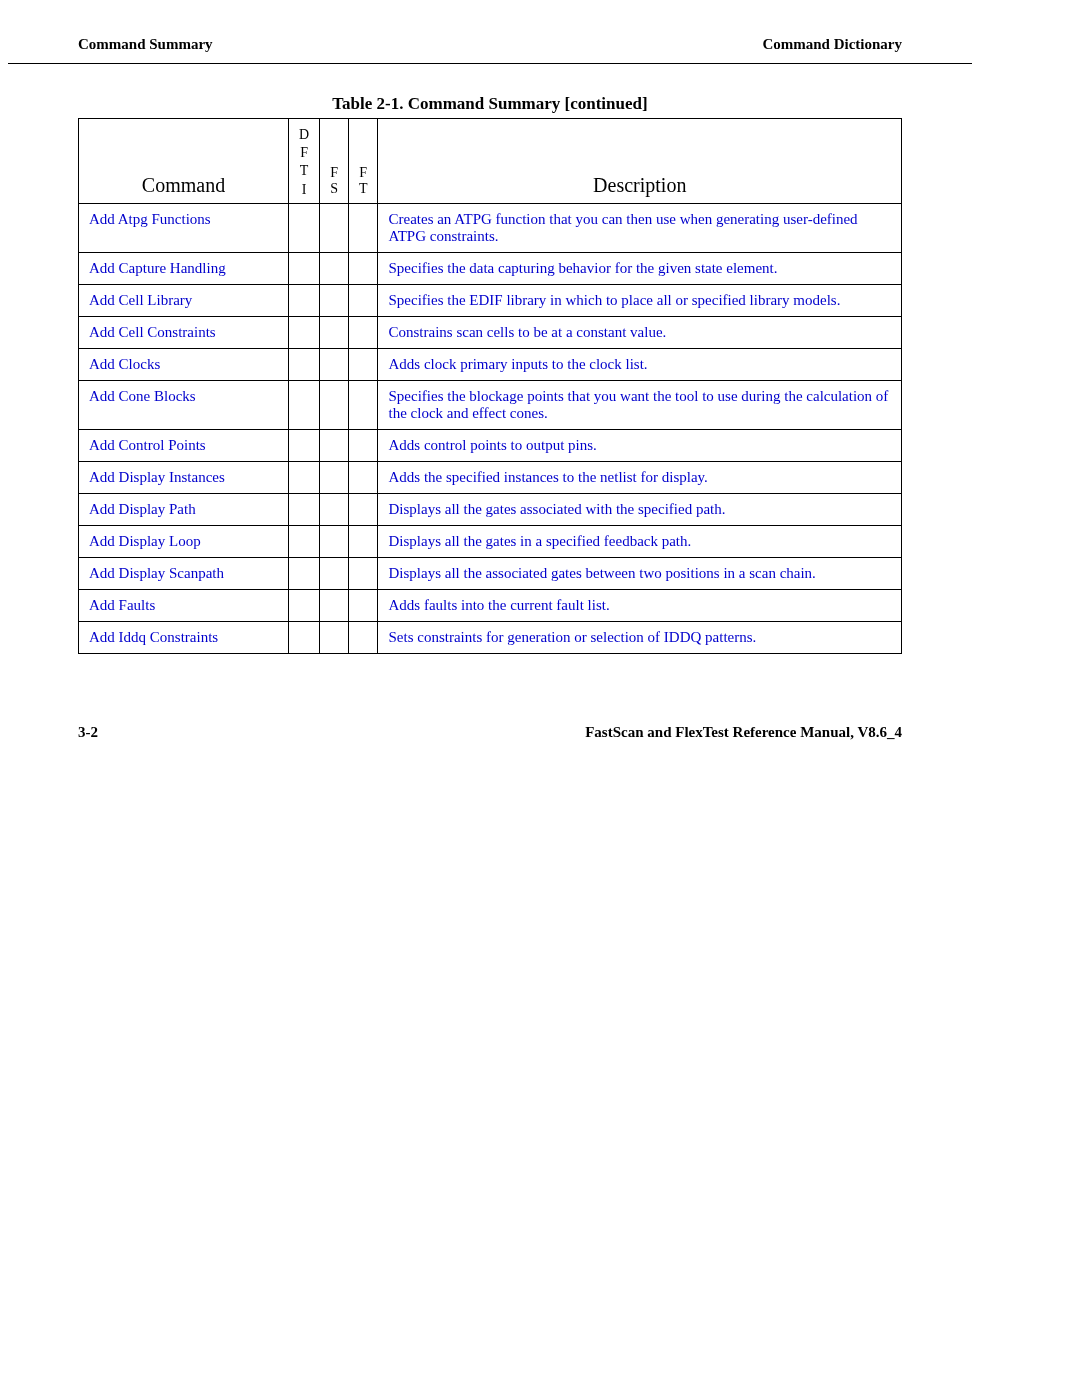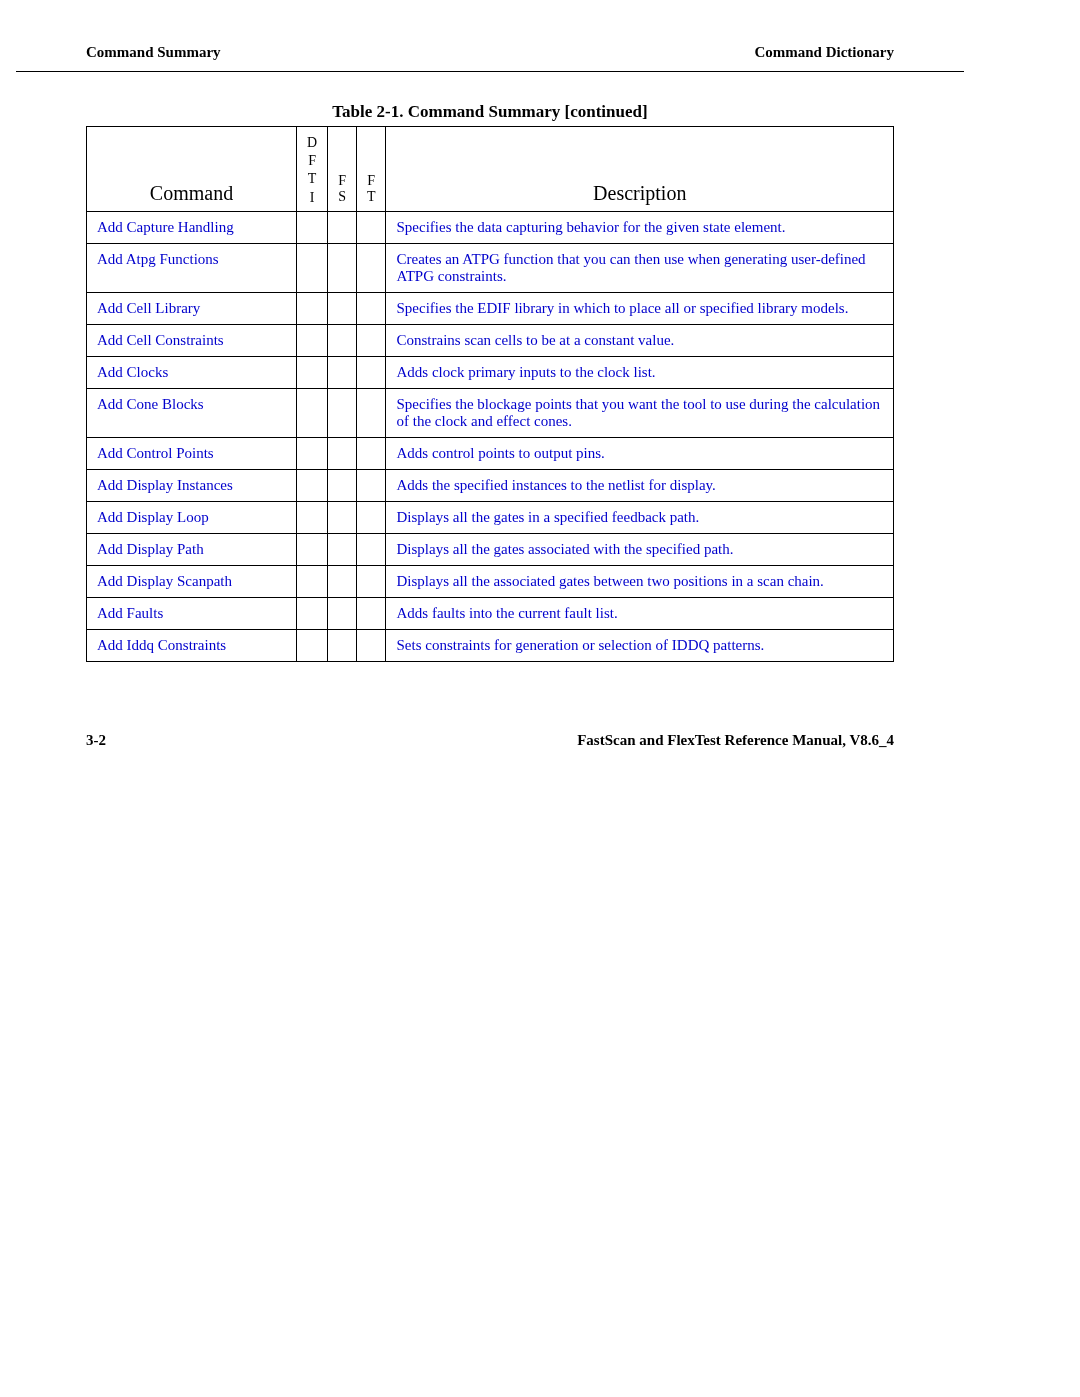--- a/index.html
+++ b/index.html
@@ -14,21 +14,21 @@
       font-size: 15px;
       color: #000000;
       width: 1080px;
       min-height: 1397px;
       position: relative;
     }
 
     .page-container {
       width: 980px;
       min-height: 1397px;
-      padding: 16px;
+      padding: 8px;
       position: relative;
     }
 
     .header {
       display: flex;
       justify-content: space-between;
       align-items: flex-start;
       padding: 28px 70px 10px 70px;
       border-bottom: 1.5px solid #000;
     }
@@ -189,34 +189,34 @@
           <th class="col-ft">
             F<br>T
           </th>
           <th class="col-description col-description-header">
             <span>Description</span>
           </th>
         </tr>
       </thead>
       <tbody id="table-body">
       <tr>
+            <td class="col-command"><a href="#" class="link-blue">Add Atpg Functions</a></td>
+            <td class="col-dfti"></td>
+            <td class="col-fs"></td>
+            <td class="col-ft"></td>
+            <td class="col-description" style="color: rgb(0, 0, 204);">Creates an ATPG function that you can then use when generating user-defined ATPG constraints.</td>
+          </tr>
+          <tr>
             <td class="col-command"><a href="#" class="link-blue">Add Capture Handling</a></td>
             <td class="col-dfti"></td>
             <td class="col-fs"></td>
             <td class="col-ft"></td>
             <td class="col-description" style="color: rgb(0, 0, 204);">Specifies the data capturing behavior for the given state element.</td>
           </tr>
           <tr>
-            <td class="col-command"><a href="#" class="link-blue">Add Atpg Functions</a></td>
-            <td class="col-dfti"></td>
-            <td class="col-fs"></td>
-            <td class="col-ft"></td>
-            <td class="col-description" style="color: rgb(0, 0, 204);">Creates an ATPG function that you can then use when generating user-defined ATPG constraints.</td>
-          </tr>
-          <tr>
             <td class="col-command"><a href="#" class="link-blue">Add Cell Library</a></td>
             <td class="col-dfti"></td>
             <td class="col-fs"></td>
             <td class="col-ft"></td>
             <td class="col-description" style="color: rgb(0, 0, 204);">Specifies the EDIF library in which to place all or specified library models.</td>
           </tr>
           <tr>
             <td class="col-command"><a href="#" class="link-blue">Add Cell Constraints</a></td>
             <td class="col-dfti"></td>
             <td class="col-fs"></td>
@@ -245,32 +245,32 @@
             <td class="col-description" style="color: rgb(0, 0, 204);">Adds control points to output pins.</td>
           </tr>
           <tr>
             <td class="col-command"><a href="#" class="link-blue">Add Display Instances</a></td>
             <td class="col-dfti"></td>
             <td class="col-fs"></td>
             <td class="col-ft"></td>
             <td class="col-description" style="color: rgb(0, 0, 204);">Adds the specified instances to the netlist for display.</td>
           </tr>
           <tr>
+            <td class="col-command"><a href="#" class="link-blue">Add Display Path</a></td>
+            <td class="col-dfti"></td>
+            <td class="col-fs"></td>
+            <td class="col-ft"></td>
+            <td class="col-description" style="color: rgb(0, 0, 204);">Displays all the gates associated with the specified path.</td>
+          </tr>
+          <tr>
             <td class="col-command"><a href="#" class="link-blue">Add Display Loop</a></td>
             <td class="col-dfti"></td>
             <td class="col-fs"></td>
             <td class="col-ft"></td>
             <td class="col-description" style="color: rgb(0, 0, 204);">Displays all the gates in a specified feedback path.</td>
-          </tr>
-          <tr>
-            <td class="col-command"><a href="#" class="link-blue">Add Display Path</a></td>
-            <td class="col-dfti"></td>
-            <td class="col-fs"></td>
-            <td class="col-ft"></td>
-            <td class="col-description" style="color: rgb(0, 0, 204);">Displays all the gates associated with the specified path.</td>
           </tr>
           <tr>
             <td class="col-command"><a href="#" class="link-blue">Add Display Scanpath</a></td>
             <td class="col-dfti"></td>
             <td class="col-fs"></td>
             <td class="col-ft"></td>
             <td class="col-description" style="color: rgb(0, 0, 204);">Displays all the associated gates between two positions in a scan chain.</td>
           </tr>
           <tr>
             <td class="col-command"><a href="#" class="link-blue">Add Faults</a></td>

